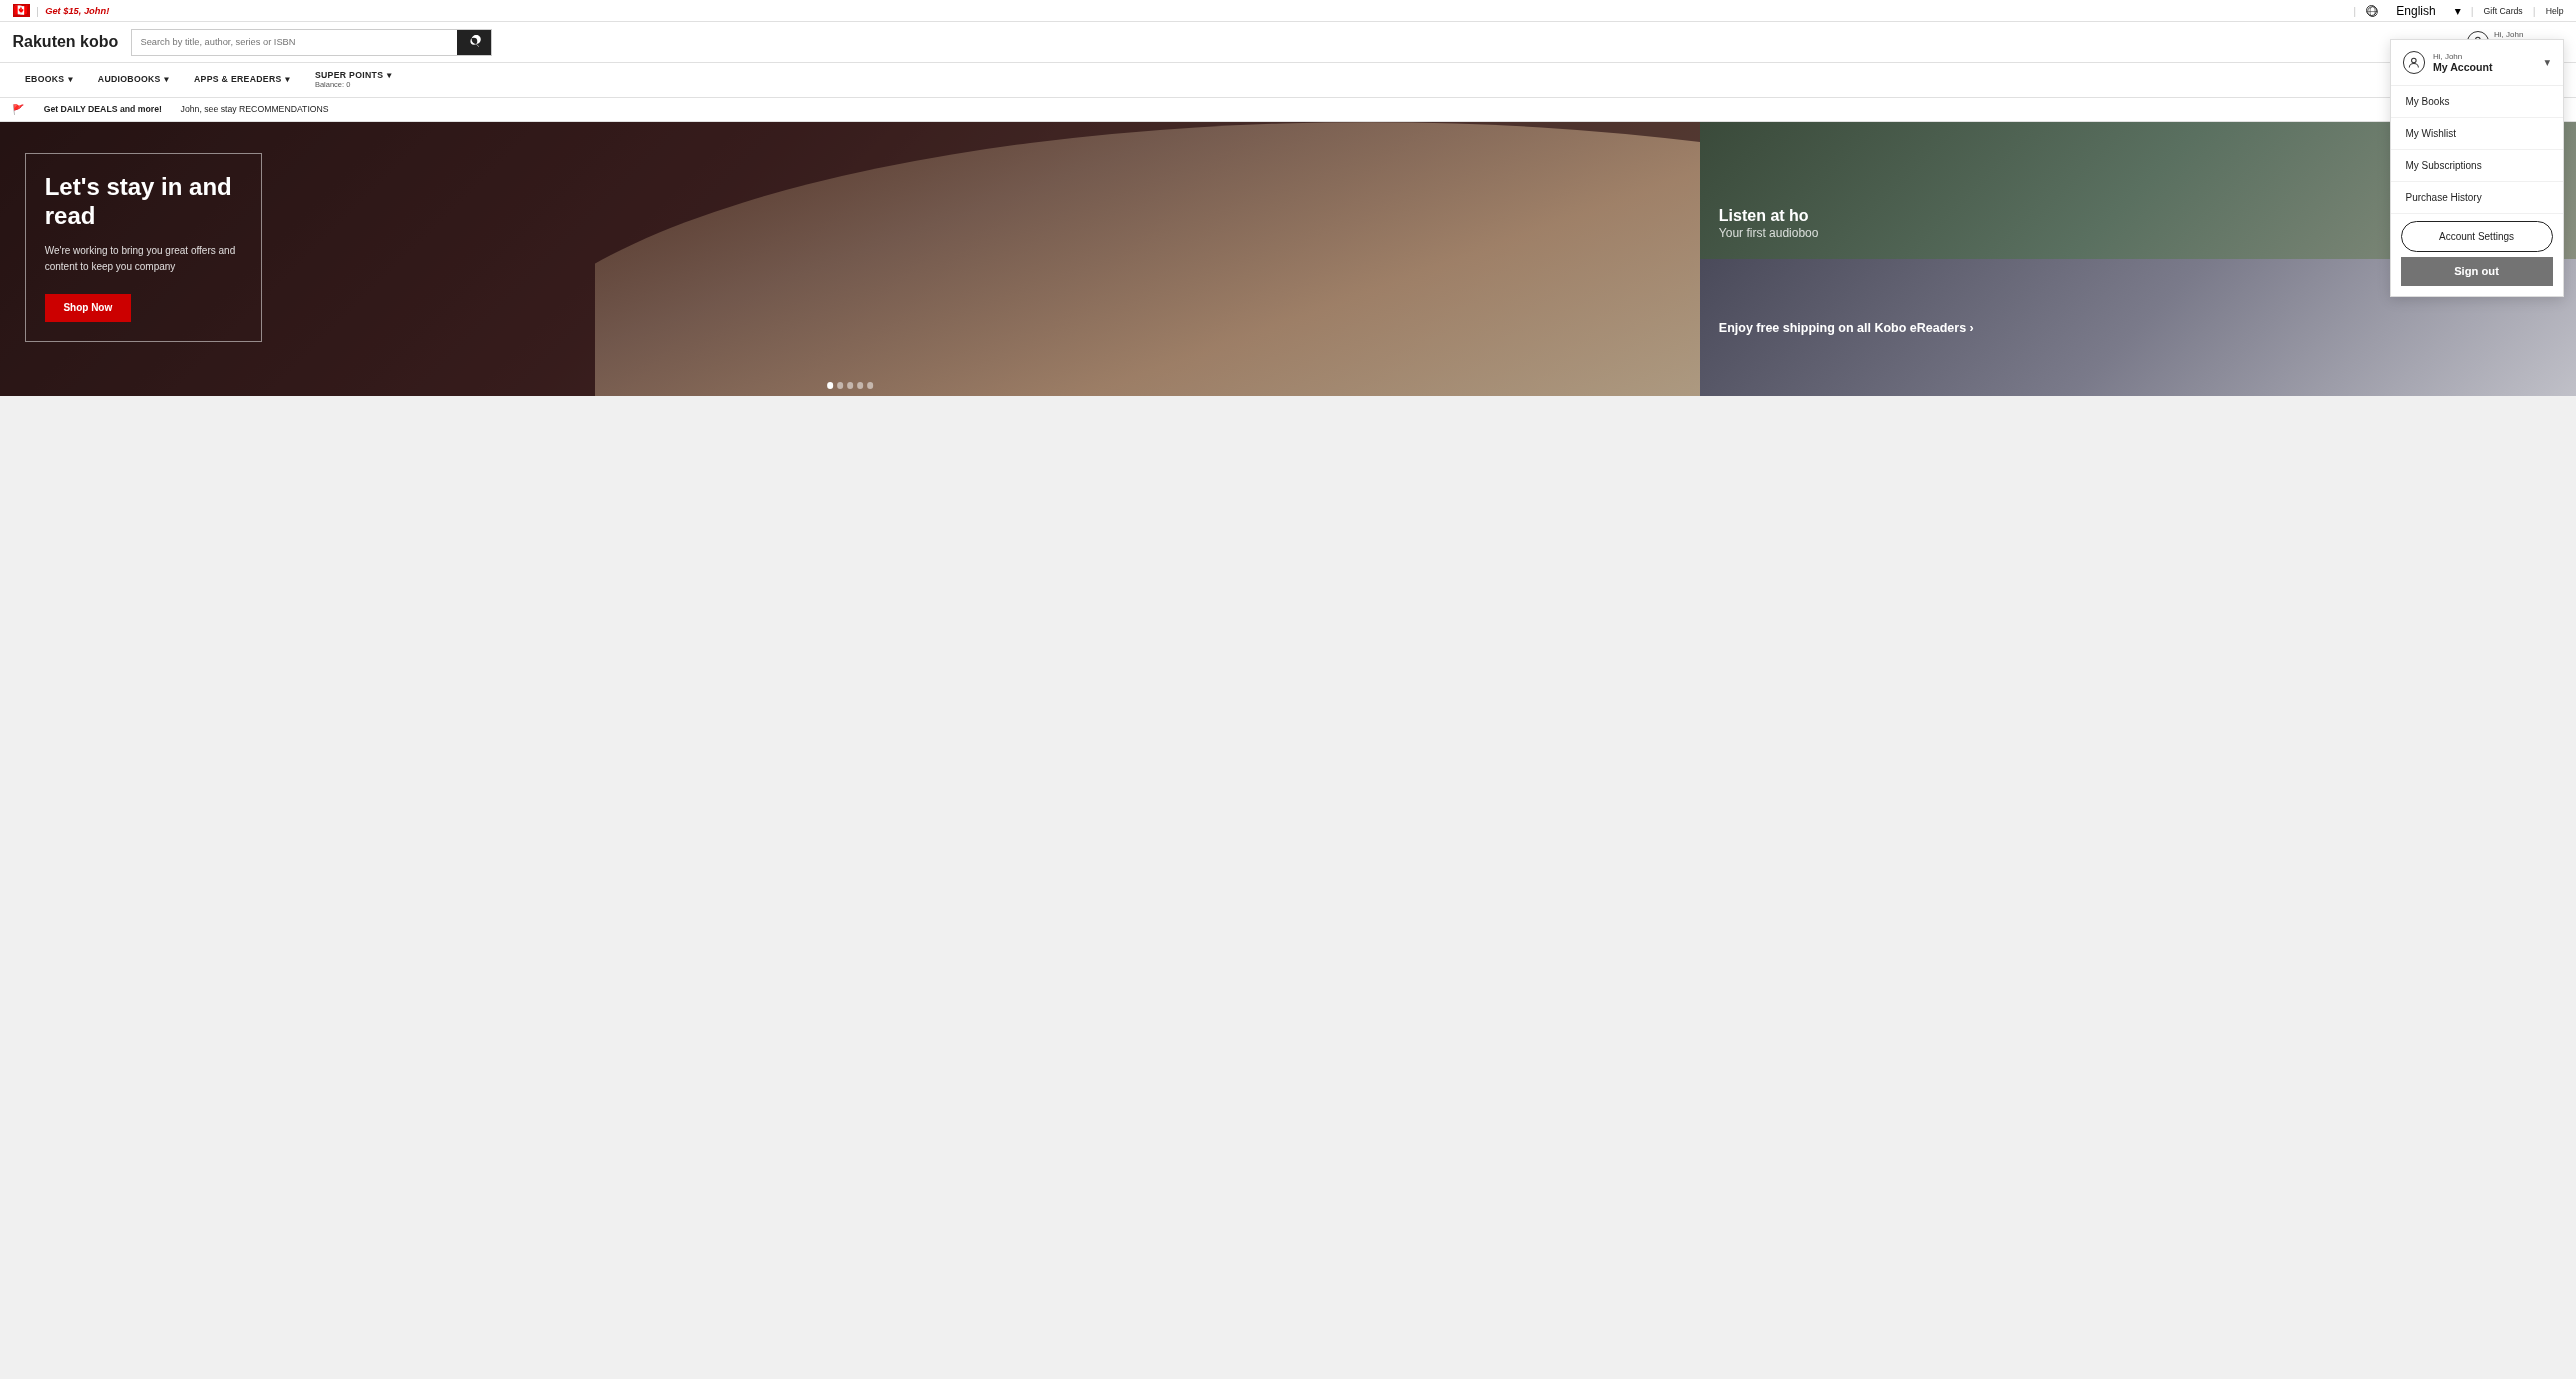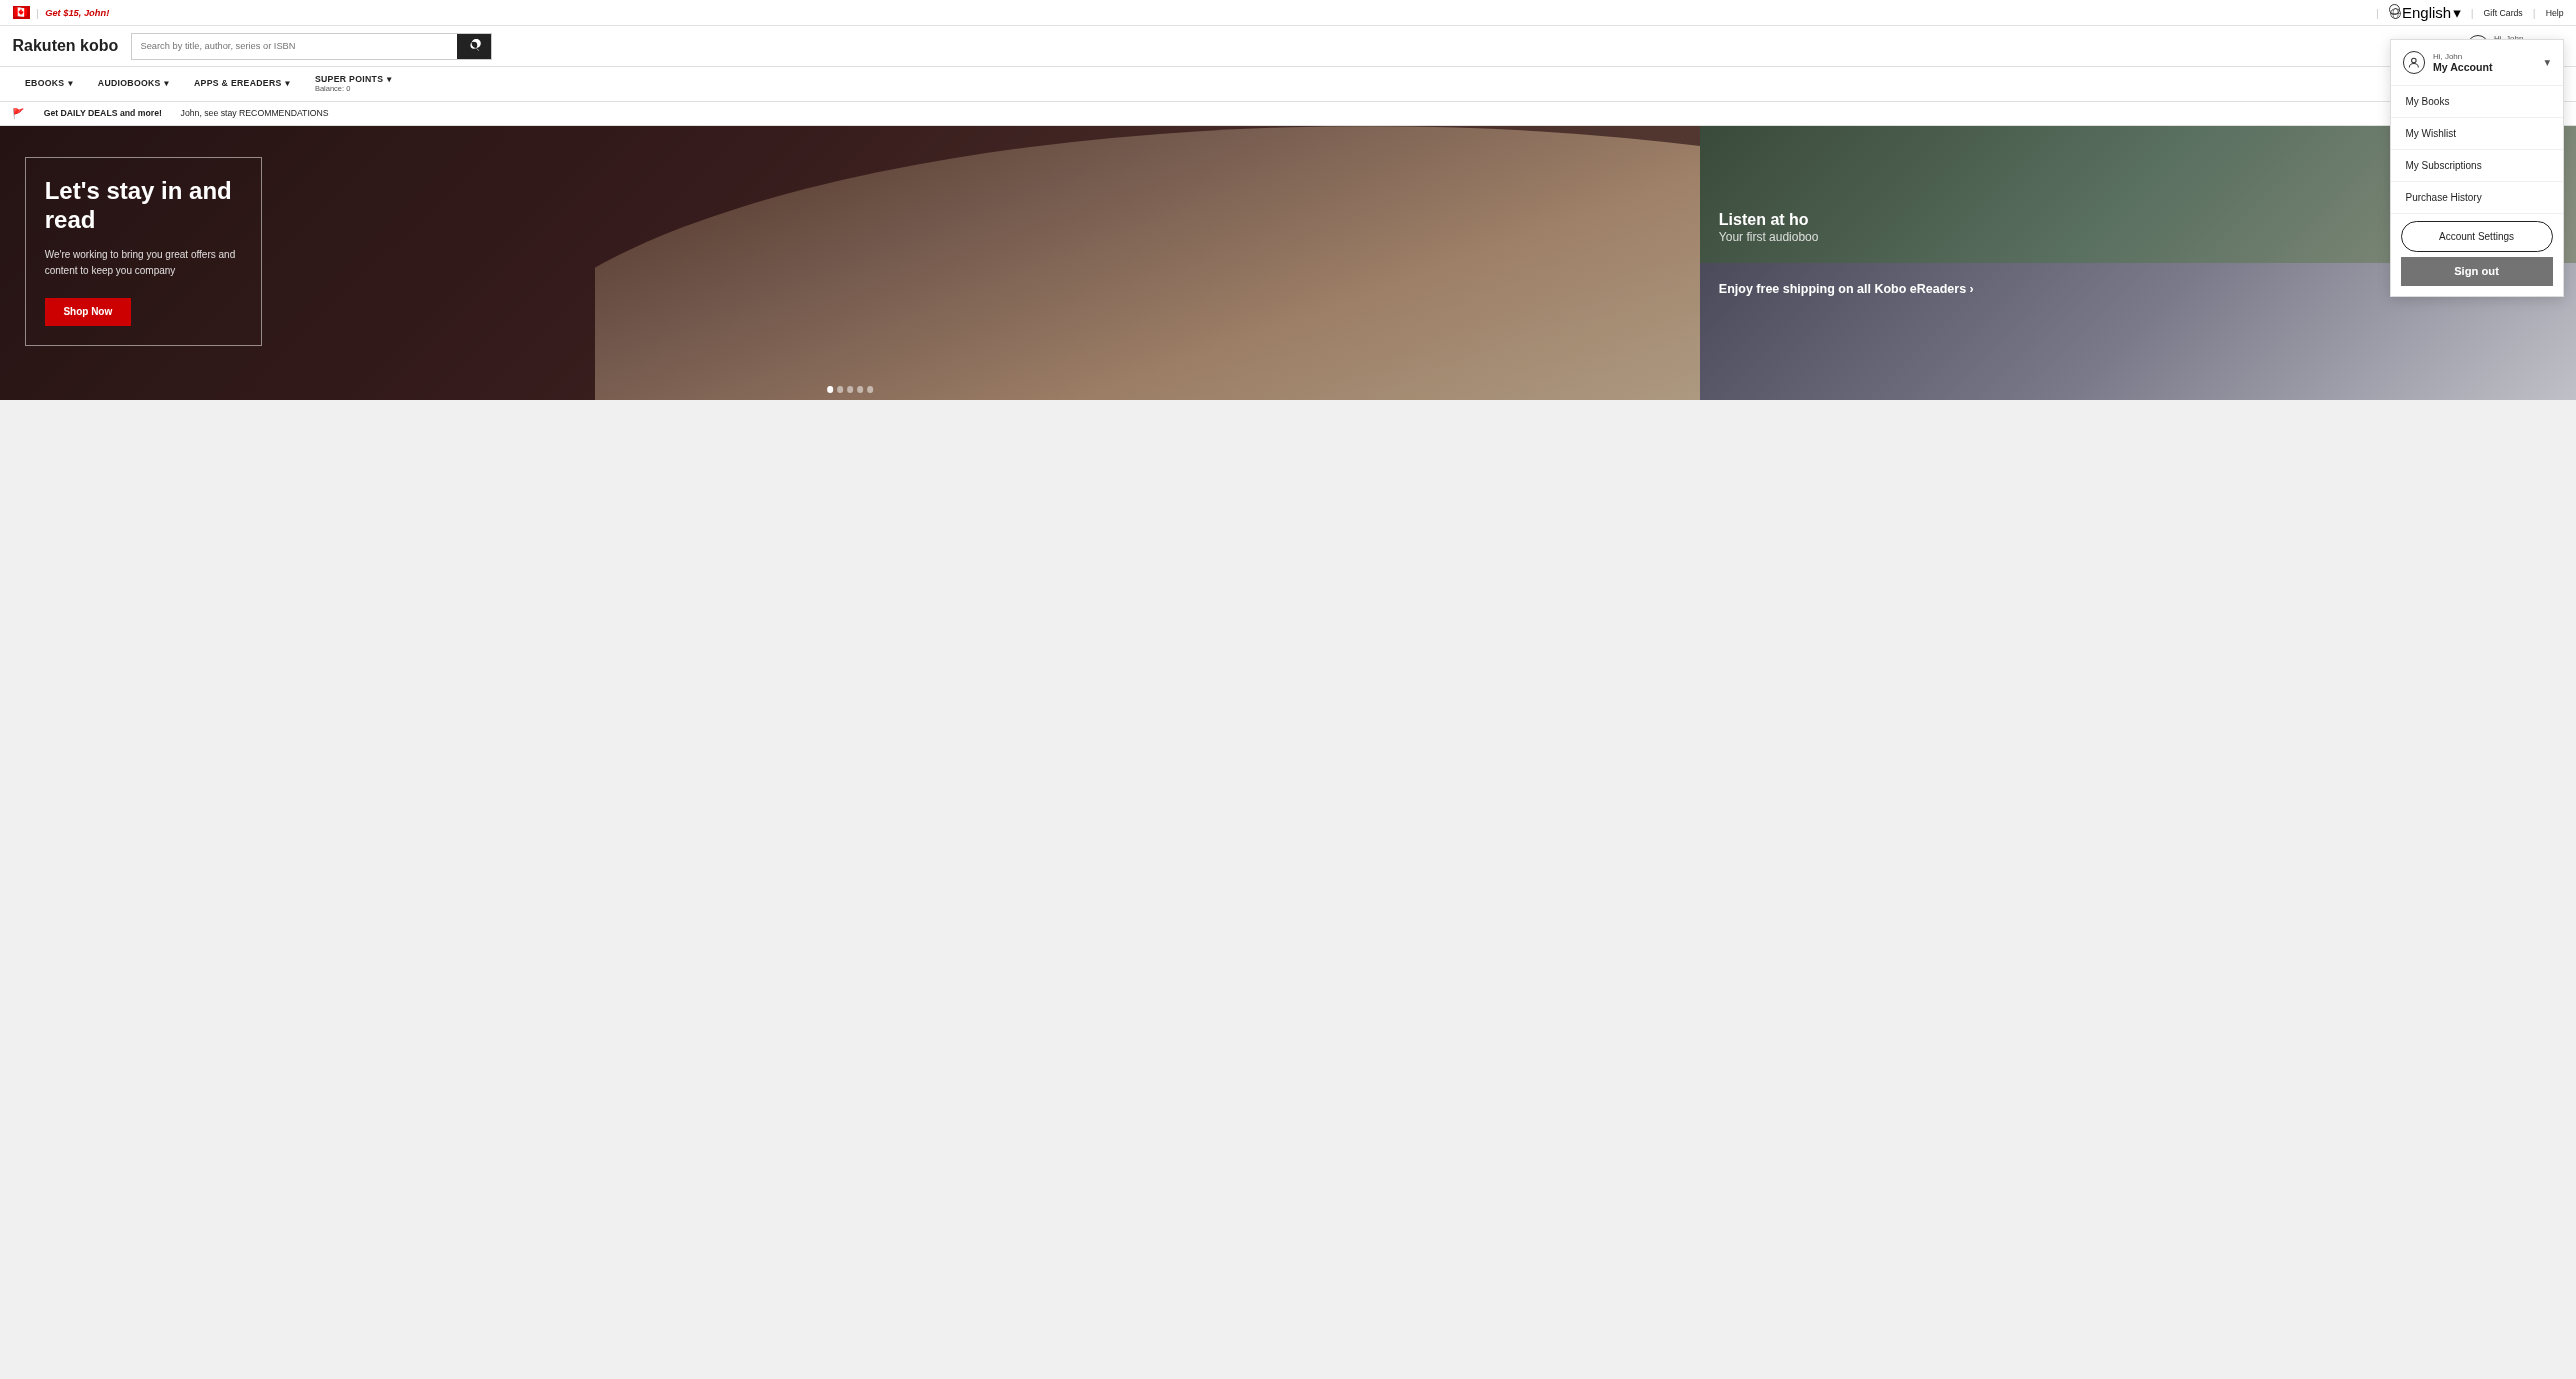--- a/index.html
+++ b/index.html
@@ -33,24 +33,24 @@
     }
     .promo-text {
       color: #cc0000;
       font-style: italic;
       font-weight: bold;
       font-size: 9.3px;
     }
     .divider { color: #ccc; font-size: 11.2px; }
     .lang-btn {
       display: flex;
-      align-items: flex-start;
-      gap: 2px;
-      cursor: pointer;
-      font-size: 15px;
+      align-items: center;
+      gap: 19px;
+      cursor: pointer;
+      font-size: 12px;
     }
     .globe-icon {
       width: 11.2px;
       height: 11.2px;
       border: 1.2px solid #333;
       border-radius: 50%;
       display: inline-block;
     }
     .gift-cards-link, .help-link {
       font-size: 8.7px;
@@ -262,21 +262,21 @@
       justify-content: flex-end;
     }
     .hero-side-bottom {
       flex: 1;
       background: linear-gradient(135deg, #4a4a5a, #7a7a8a, #c0c0c8);
       position: relative;
       overflow: hidden;
       padding: 18.7px;
       display: flex;
       flex-direction: column;
-      justify-content: flex-start;
+      justify-content: center;
     }
     .side-title {
       font-size: 16px;
       font-weight: bold;
       color: #fff;
       line-height: 1.3;
     }
     .side-subtitle {
       font-size: 12px;
       color: rgba(255,255,255,0.8);

